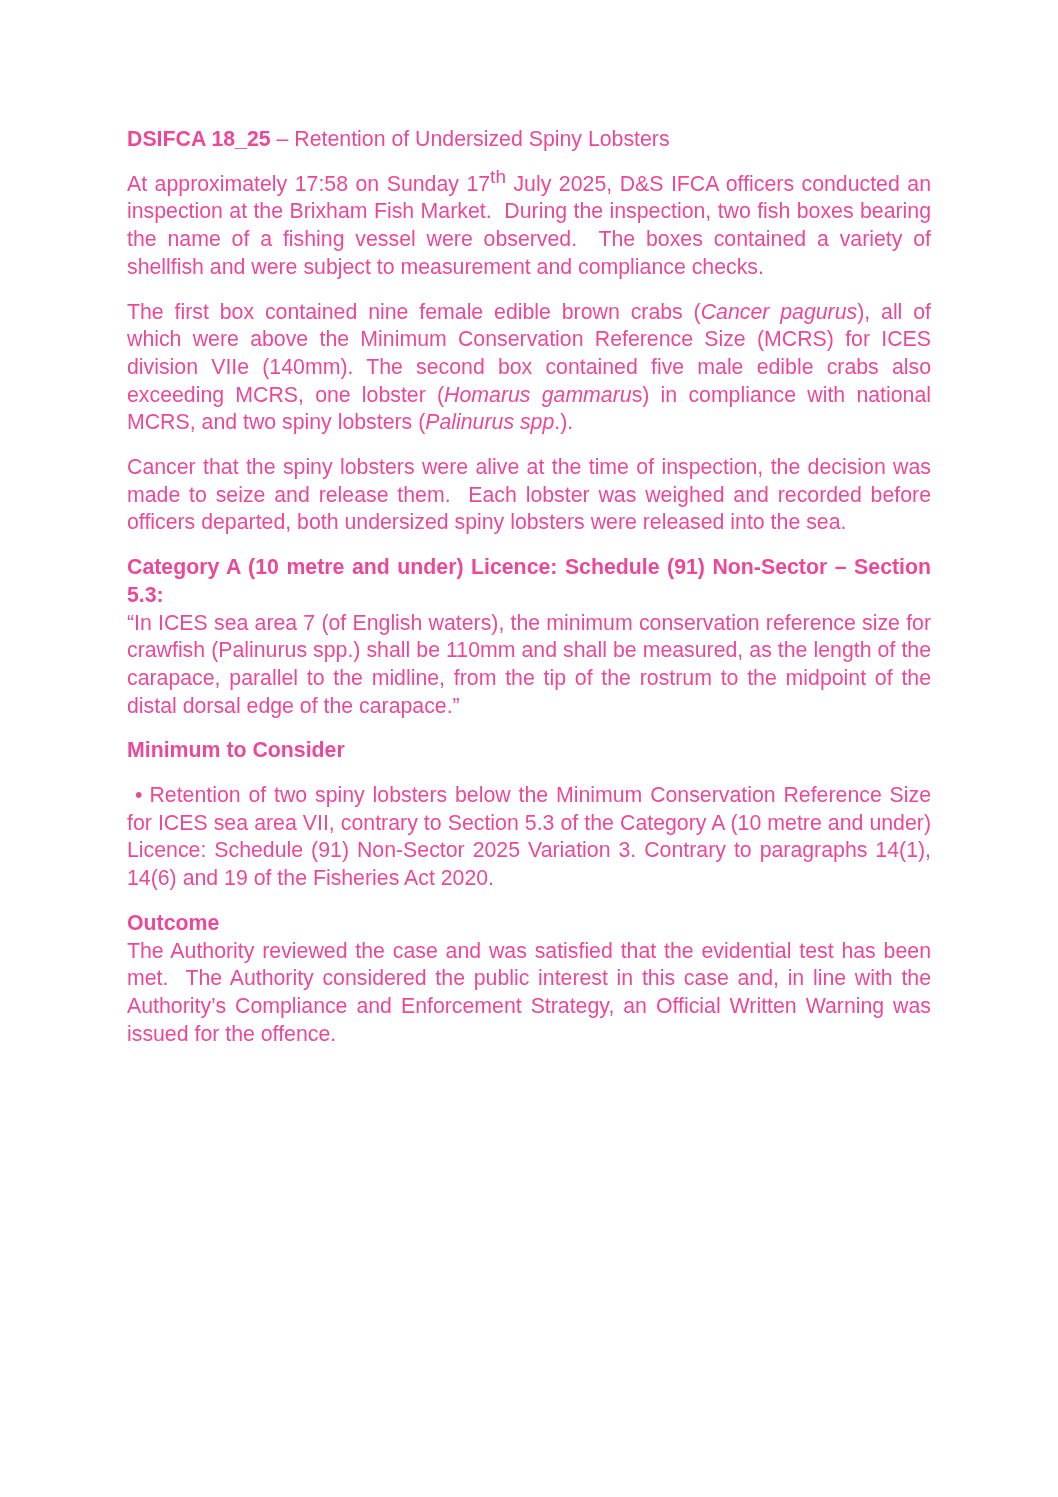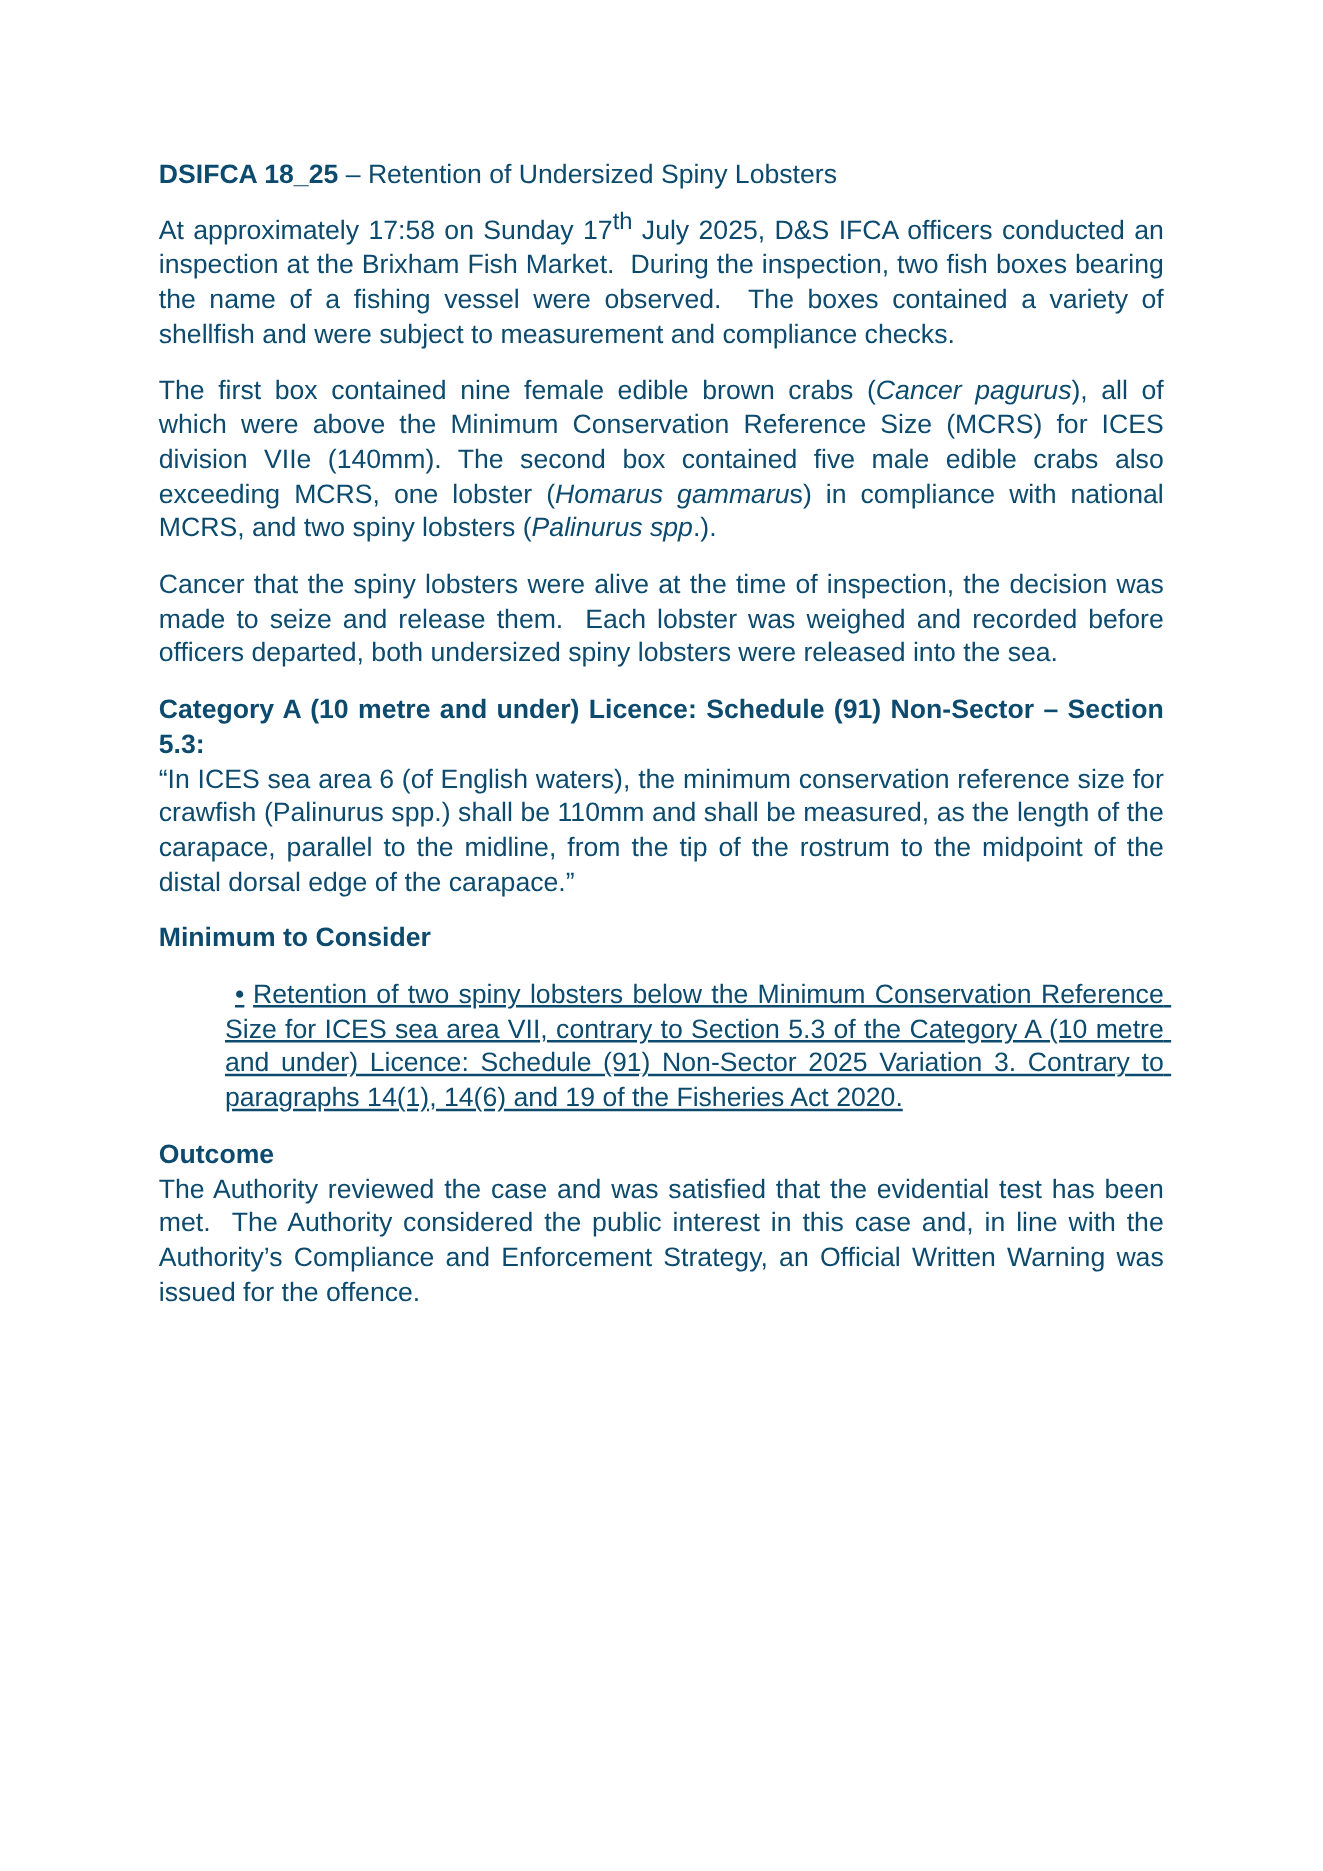--- a/index.html
+++ b/index.html
@@ -7,53 +7,51 @@
     padding: 0;
     background: #ffffff;
   }
   .page {
     position: relative;
     width: 1058px;
     height: 1497px;
     box-sizing: border-box;
     padding: 126px 127px 40px 127px;
     background: #ffffff;
-    color: #0c4a6e;
+    color: #ec4899;
     font-family: "Liberation Sans", "DejaVu Sans", sans-serif;
     font-size: 21.3px;
     line-height: 27.7px;
     overflow: hidden;
   }
   .para {
     margin: 0 0 17px 0;
     white-space: pre-wrap;
   }
   .j { text-align: justify; }
   .b { font-weight: bold; }
   .i { font-style: italic; }
   .sup {
     font-size: 19px;
     vertical-align: super;
     line-height: 0;
   }
   .tight { margin-bottom: 0; }
   .bullet {
-    margin-left: 53px;
     text-indent: 8px;
-    text-decoration: underline;
   }
   .marker { padding-right: 7px; }
 </style>
 </head>
 <body>
 
 <div class="page">
     <p class="para"><span class="b">DSIFCA 18_25</span><span> – Retention of Undersized Spiny Lobsters</span></p>
     <p class="para j"><span>At approximately 17:58 on Sunday 17</span><span class="sup">th</span><span> July 2025, D&amp;S IFCA officers conducted an inspection at the Brixham Fish Market.  During the inspection, two fish boxes bearing the name of a fishing vessel were observed.  The boxes contained a variety of shellfish and were subject to measurement and compliance checks.</span></p>
     <p class="para j"><span>The first box contained nine female edible brown crabs (</span><span class="i">Cancer pagurus</span><span>), all of which were above the Minimum Conservation Reference Size (MCRS) for ICES division VIIe (140mm). The second box contained five male edible crabs also exceeding MCRS, one lobster (</span><span class="i">Homarus gammaru</span><span>s) in compliance with national MCRS, and two spiny lobsters (</span><span class="i">Palinurus spp</span><span>.).</span></p>
     <p class="para j"><span>Cancer that the spiny lobsters were alive at the time of inspection, the decision was made to seize and release them.  Each lobster was weighed and recorded before officers departed, both undersized spiny lobsters were released into the sea.</span></p>
     <p class="para j b tight"><span>Category A (10 metre and under) Licence: Schedule (91) Non-Sector – Section 5.3:</span></p>
-    <p class="para j"><span>“In ICES sea area 6 (of English waters), the minimum conservation reference size for crawfish (Palinurus spp.) shall be 110mm and shall be measured, as the length of the carapace, parallel to the midline, from the tip of the rostrum to the midpoint of the distal dorsal edge of the carapace.”</span></p>
+    <p class="para j"><span>“In ICES sea area 7 (of English waters), the minimum conservation reference size for crawfish (Palinurus spp.) shall be 110mm and shall be measured, as the length of the carapace, parallel to the midline, from the tip of the rostrum to the midpoint of the distal dorsal edge of the carapace.”</span></p>
     <p class="para b"><span>Minimum to Consider</span></p>
     <p class="para j bullet"><span class="marker">•</span><span>Retention of two spiny lobsters below the Minimum Conservation Reference Size for ICES sea area VII, contrary to Section 5.3 of the Category A (10 metre and under) Licence: Schedule (91) Non-Sector 2025 Variation 3. Contrary to paragraphs 14(1), 14(6) and 19 of the Fisheries Act 2020.</span></p>
     <p class="para b tight"><span>Outcome</span></p>
     <p class="para j"><span>The Authority reviewed the case and was satisfied that the evidential test has been met.  The Authority considered the public interest in this case and, in line with the Authority’s Compliance and Enforcement Strategy, an Official Written Warning was issued for the offence.</span></p>
   </div>
 
 </body></html>

